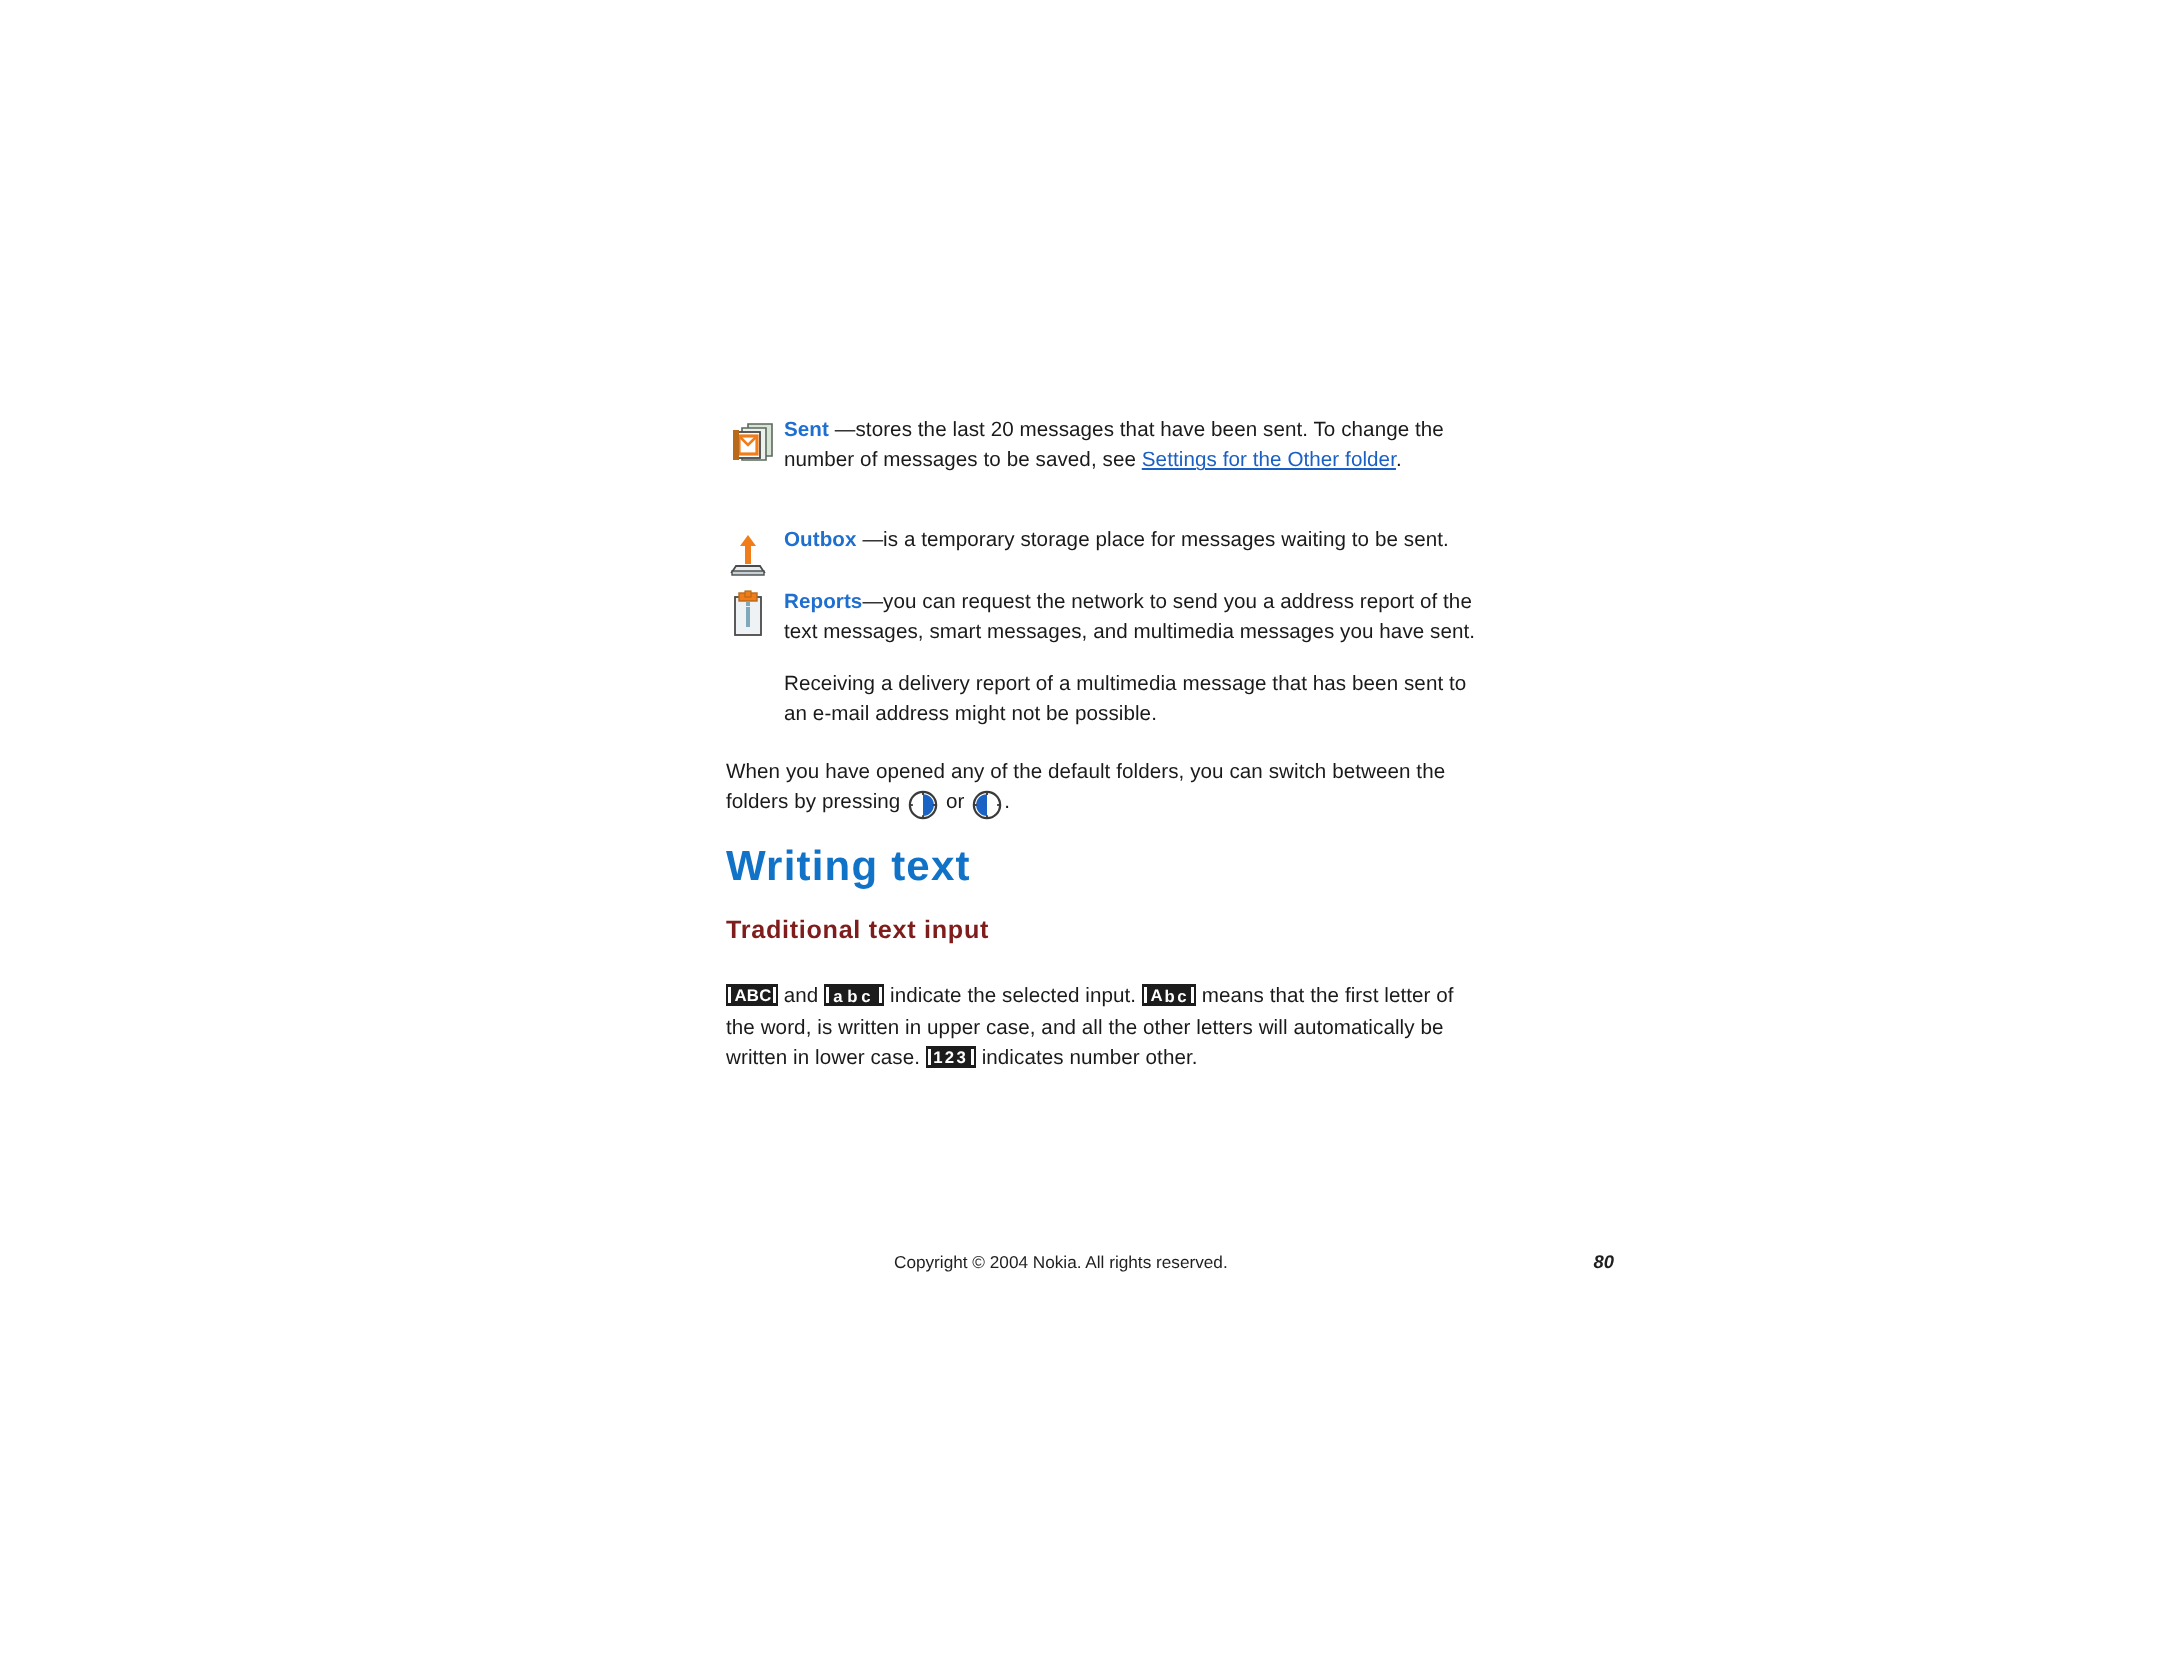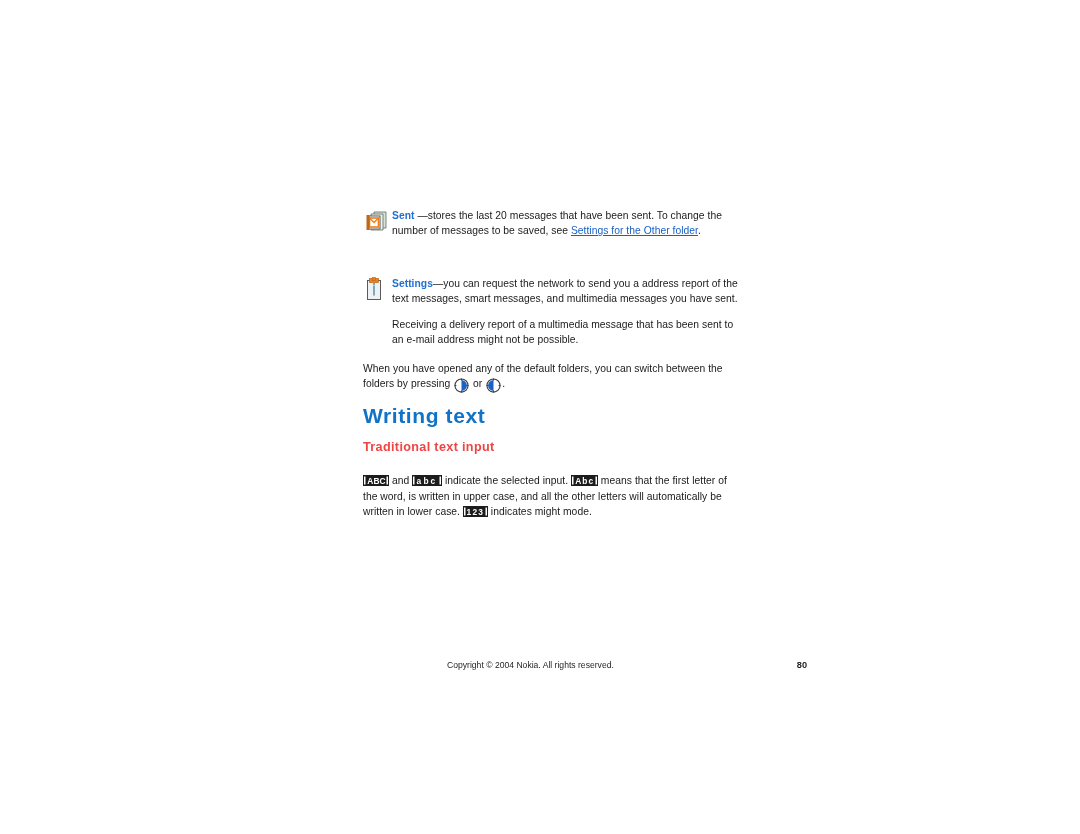--- a/index.html
+++ b/index.html
@@ -75,42 +75,42 @@
     font-size: 21px;
     font-weight: bold;
     color: #1073c8;
     margin: 0;
     letter-spacing: 0.6px;
     font-family: "Liberation Sans", sans-serif;
   }
   h2.h-sub {
     font-size: 12.6px;
     font-weight: bold;
-    color: #ef4444;
+    color: #7f1d1d;
     margin: 0;
     letter-spacing: 0.35px;
     font-family: "Liberation Sans", sans-serif;
   }
 
   
   .footer {
     position: absolute;
     left: 447px;
     top: 626px;
     width: 360px;
     font-size: 8.6px;
     color: #1f1f1f;
     display: flex;
     justify-content: space-between;
     align-items: baseline;
-    margin-top: 34px;
   }
   .footer .pagenum {
     font-weight: bold;
     font-size: 9.2px;
+    font-style: italic;
   }
 
   
   .inline-ico {
     display: inline-block;
     vertical-align: -3px;
   }
 
   
   .navkey {
@@ -151,35 +151,48 @@
       <div class="item-body">
         <p class="para"><span class="blue-term">Sent</span> <span>—stores the last 20 messages that have been sent. To change the number of messages to be saved, see </span><a class="link" href="#">Settings for the Other folder</a><span>.</span></p>
       </div>
     </div>
 
     <div class="gap-md"></div>
 
 
     <div class="gap-lg"></div>
 
+    <div class="item-row">
+      <span class="item-icon">
+        <svg width="24" height="26" viewBox="0 0 24 26">
+          <path d="M3 19 L15 19 L17 22 L1 22 Z" fill="#e6ecef" stroke="#4a4a4a" stroke-width="0.9"></path>
+          <rect x="1" y="21.5" width="16" height="2" fill="#c7d2d8" stroke="#4a4a4a" stroke-width="0.7"></rect>
+          <rect x="7.5" y="8" width="3" height="10" fill="#f07d1a"></rect>
+          <polygon points="9,3.5 13,9 5,9" fill="#f07d1a"></polygon>
+        </svg>
+      </span>
+      <div class="item-body">
+        <p class="para"><span class="blue-term">Outbox</span> <span>—is a temporary storage place for messages waiting to be sent.</span></p>
+      </div>
+    </div>
 
     <div class="gap-lg"></div>
 
     <div class="item-row">
       <span class="item-icon">
         <svg width="24" height="26" viewBox="0 0 24 26">
           <rect x="2.5" y="3.5" width="13" height="19" fill="#eef2f4" stroke="#4a4a4a" stroke-width="0.9"></rect>
           <rect x="4.5" y="1.5" width="9" height="4" fill="#f07d1a" stroke="#b8691a" stroke-width="0.7"></rect>
           <rect x="7.5" y="0.5" width="3" height="3" fill="#f07d1a" stroke="#b8691a" stroke-width="0.6"></rect>
           <rect x="8" y="8.5" width="2" height="10" fill="#7fa8b8"></rect>
           <rect x="8" y="6" width="2" height="2" fill="#7fa8b8"></rect>
         </svg>
       </span>
       <div class="item-body">
-        <p class="para"><span class="blue-term">Settings</span><span>—you can request the network to send you a address report of the text messages, smart messages, and multimedia messages you have sent.</span></p>
+        <p class="para"><span class="blue-term">Reports</span><span>—you can request the network to send you a address report of the text messages, smart messages, and multimedia messages you have sent.</span></p>
       </div>
     </div>
 
     <div class="gap-md"></div>
 
     <p class="para indent">Receiving a delivery report of a multimedia message that has been sent to an e-mail address might not be possible.</p>
 
     <div class="gap-lg"></div>
 
     <p class="para"><span>When you have opened any of the default folders, you can switch between the folders by pressing </span><span class="inline-ico"><svg class="navkey" viewBox="0 0 16 16">
@@ -232,21 +245,21 @@
             <text x="11.2" y="8.9" font-family="'Liberation Sans',sans-serif" font-size="8.4" font-weight="bold" fill="#ffffff">b</text>
             <text x="17.6" y="8.9" font-family="'Liberation Sans',sans-serif" font-size="8.4" font-weight="bold" fill="#ffffff">c</text>
             <rect x="24.5" y="1.5" width="1.5" height="8" fill="#ffffff"></rect>
           </svg></span><span> means that the first letter of the word, is written in upper case, and all the other letters will automatically be written in lower case. </span><span class="indbox num"><svg width="25" height="11" viewBox="0 0 25 11">
             <rect x="0" y="0" width="25" height="11" fill="#1c1c1c"></rect>
             <rect x="1" y="1.5" width="1.5" height="8" fill="#ffffff"></rect>
             <text x="3.6" y="8.7" font-family="'Liberation Sans',sans-serif" font-size="8.4" font-weight="bold" fill="#ffffff">1</text>
             <text x="9.4" y="8.7" font-family="'Liberation Sans',sans-serif" font-size="8.4" font-weight="bold" fill="#ffffff">2</text>
             <text x="15.2" y="8.7" font-family="'Liberation Sans',sans-serif" font-size="8.4" font-weight="bold" fill="#ffffff">3</text>
             <rect x="22.5" y="1.5" width="1.5" height="8" fill="#ffffff"></rect>
-          </svg></span><span> indicates might mode.</span></p>
+          </svg></span><span> indicates number other.</span></p>
 
   </div>
 
   <div class="footer">
     <span>Copyright © 2004 Nokia. All rights reserved.</span>
     <span class="pagenum">80</span>
   </div>
 </div>
 
 </body></html>

